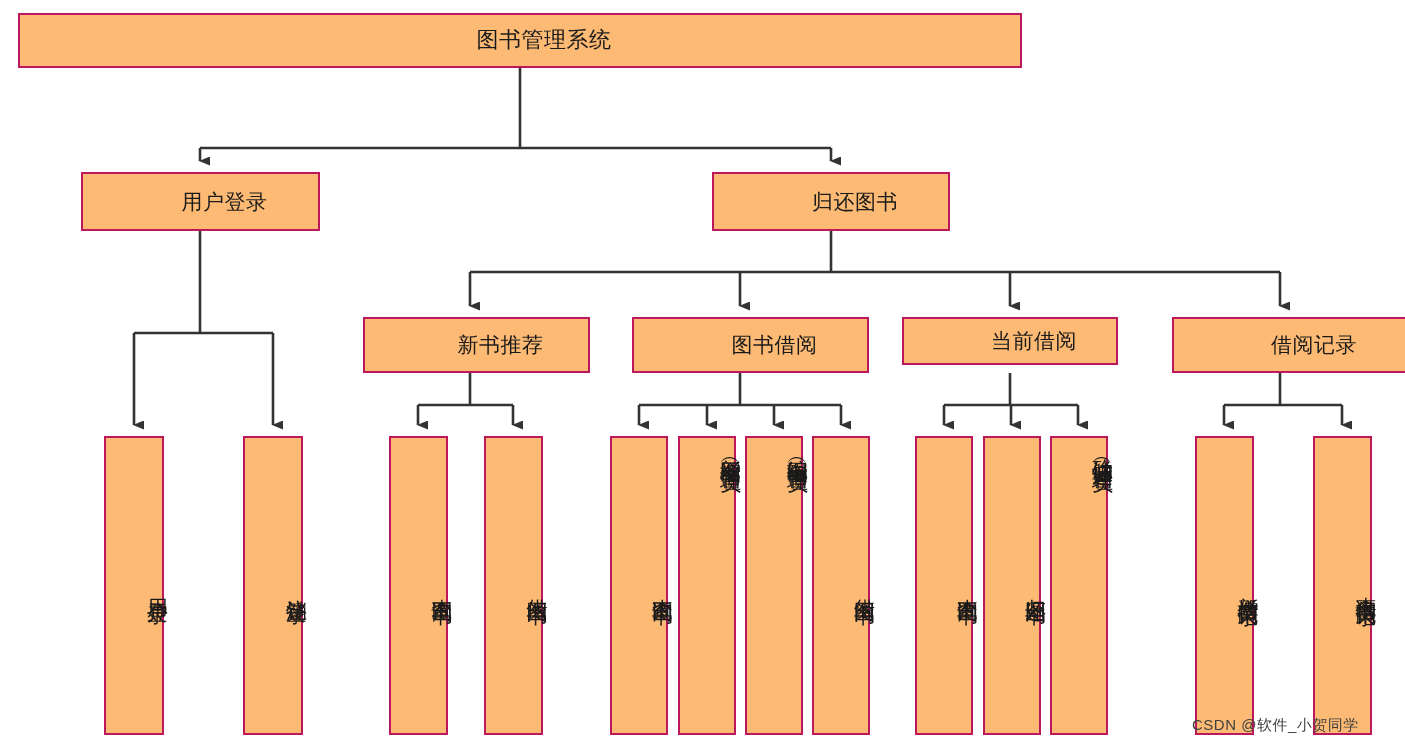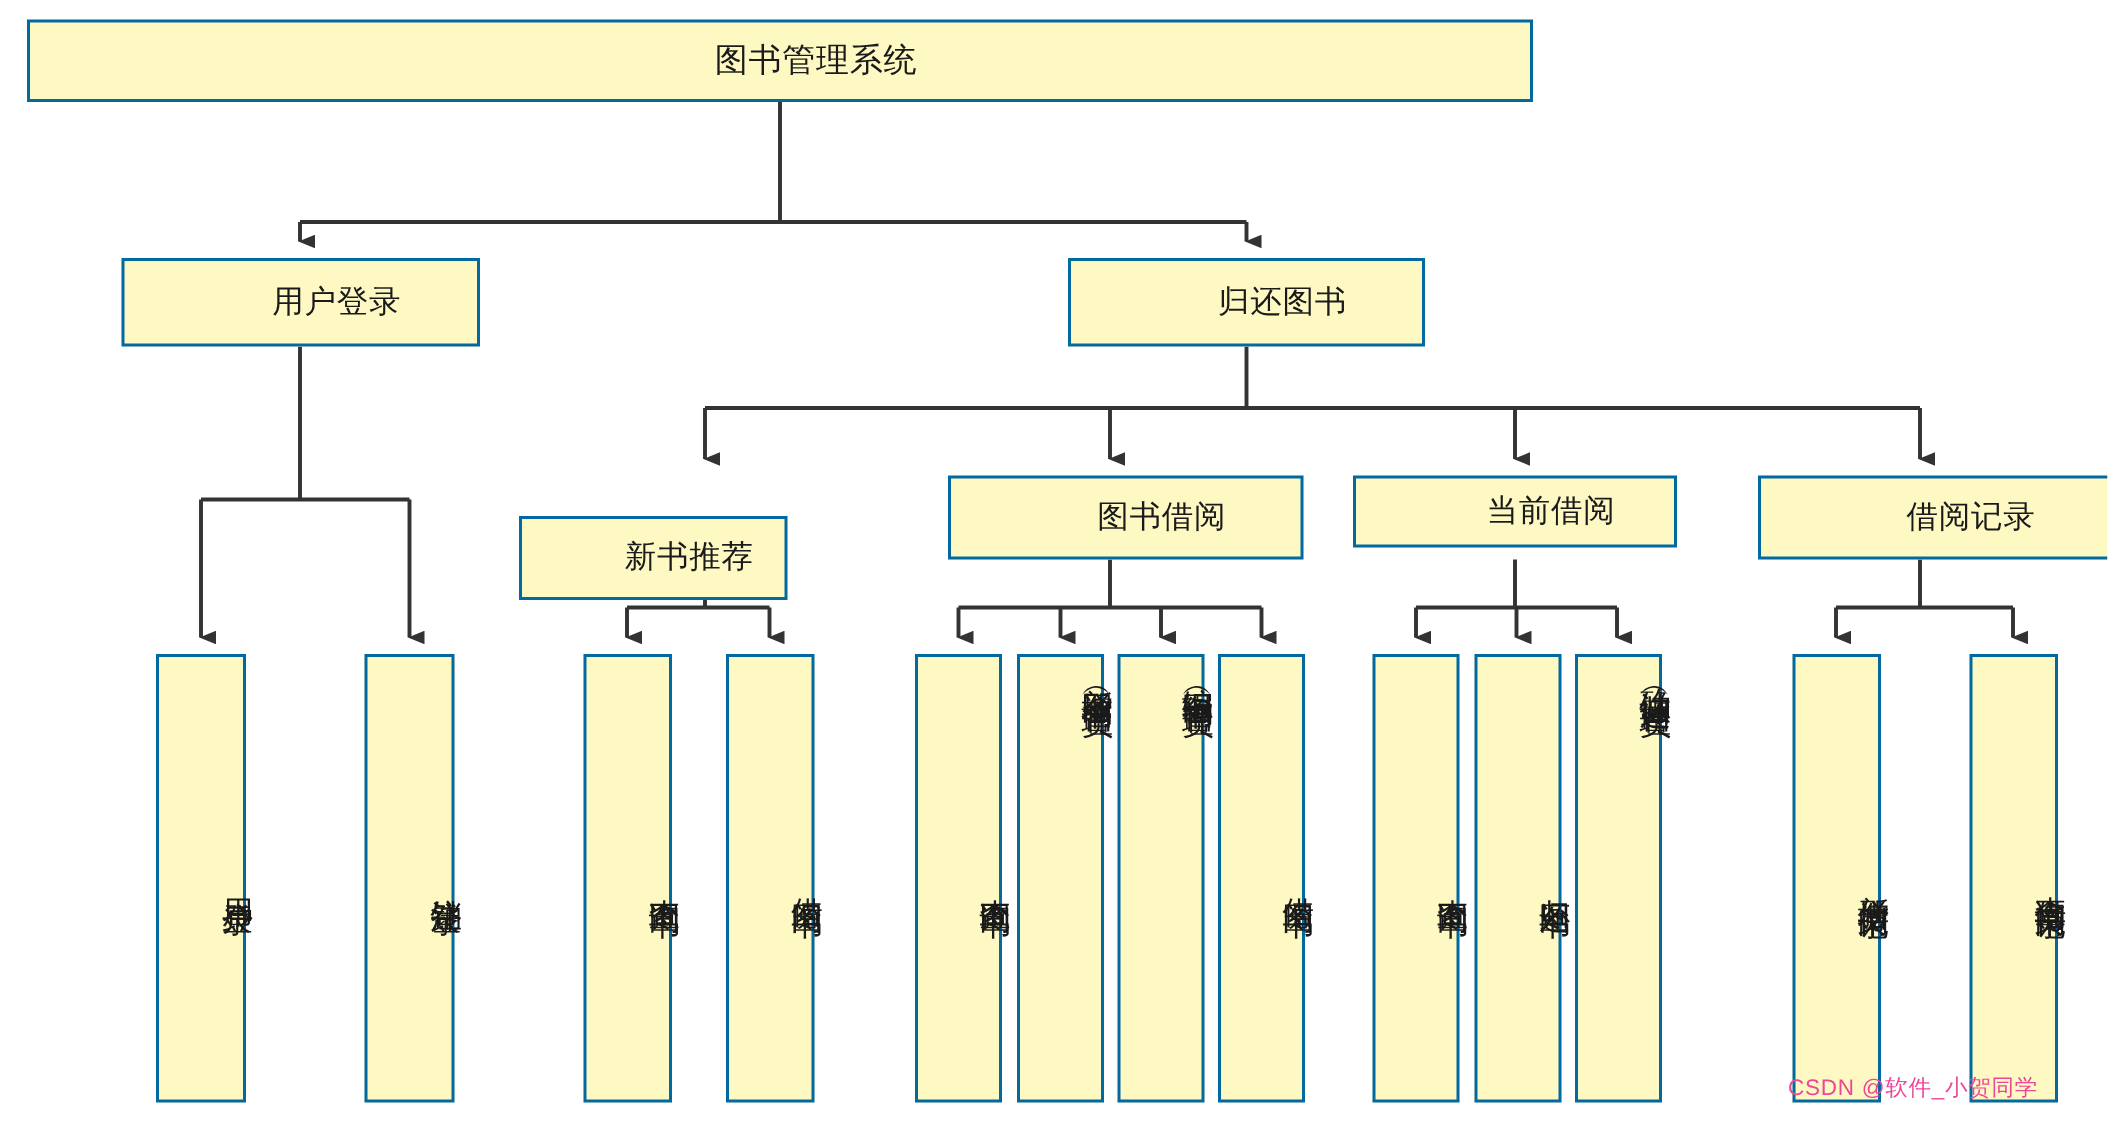--- a/index.html
+++ b/index.html
@@ -20,22 +20,22 @@
   svg.layer {
     position: absolute;
     top: 0;
     left: 0;
     width: 1405px;
     height: 747px;
   }
   .node-box {
     position: absolute;
     box-sizing: border-box;
-    background: #fef9c3;
-    border: 2px solid #0369a1;
+    background: #fdba74;
+    border: 2px solid #be185d;
     display: flex;
     align-items: center;
     justify-content: center;
     padding-left: 48px;
   }
   .node-box.horiz {
     border-width: 2px;
   }
   .node-label {
     color: #1a1a1a;
@@ -55,21 +55,21 @@
     white-space: nowrap;
     letter-spacing: 2px;
     font-size: 21px;
     line-height: 1;
   }
   .root-label {
     font-size: 22px;
   }
   .watermark {
     position: absolute;
-    color: #ec4899;
+    color: #404040;
     font-size: 15px;
     white-space: nowrap;
     letter-spacing: 0.5px;
     pointer-events: none;
   }
 </style>
 </head>
 <body>
 
 <div id="diagram-root">
@@ -120,21 +120,21 @@
   <div id="nodes">
       <div class="node-box horiz" style="left: 18px; top: 13px; width: 1004px; height: 55px;">
         <span class="node-label root-label">图书管理系统</span>
       </div>
       <div class="node-box horiz" style="left: 81px; top: 172px; width: 239px; height: 59px;">
         <span class="node-label">用户登录</span>
       </div>
       <div class="node-box horiz" style="left: 712px; top: 172px; width: 238px; height: 59px;">
         <span class="node-label">归还图书</span>
       </div>
-      <div class="node-box horiz" style="left: 346px; top: 317px; width: 179px; height: 56px; margin-top: 27px;">
+      <div class="node-box horiz" style="left: 363px; top: 317px; width: 227px; height: 56px;">
         <span class="node-label">新书推荐</span>
       </div>
       <div class="node-box horiz" style="left: 632px; top: 317px; width: 237px; height: 56px;">
         <span class="node-label">图书借阅</span>
       </div>
       <div class="node-box horiz" style="left: 902px; top: 317px; width: 216px; height: 48px;">
         <span class="node-label">当前借阅</span>
       </div>
       <div class="node-box horiz" style="left: 1172px; top: 317px; width: 236px; height: 56px;">
         <span class="node-label">借阅记录</span>

